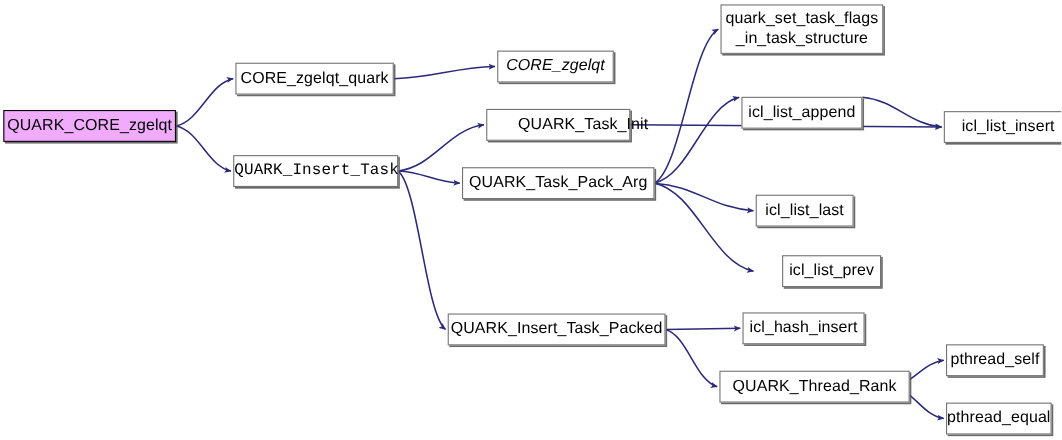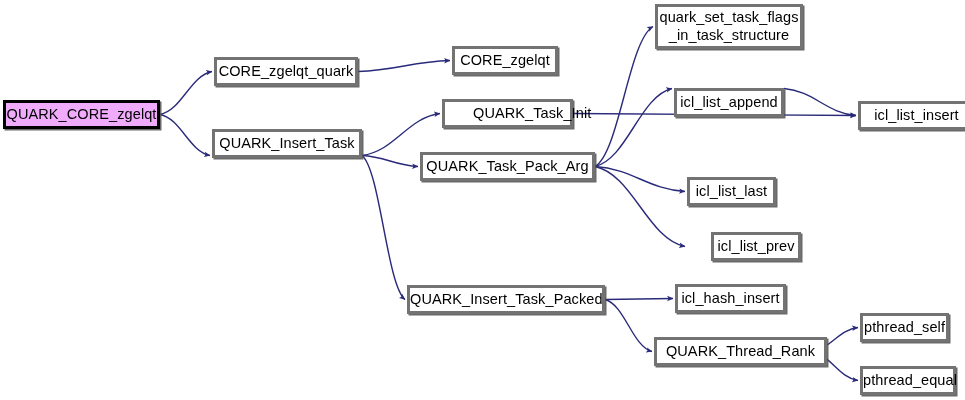--- a/index.html
+++ b/index.html
@@ -19,21 +19,21 @@
     position: absolute;
     left: 0;
     top: 0;
     width: 965px;
     height: 400px;
     pointer-events: none;
   }
   .node {
     position: absolute;
     box-sizing: border-box;
-    border: 3px solid #737373;
+    border: 1px solid #737373;
     background: #ffffff;
     color: #000000;
     font-size: 14.5px;
     line-height: 1.18;
     display: flex;
     align-items: center;
     justify-content: center;
     text-align: center;
     white-space: pre;
     letter-spacing: 0.1px;
@@ -71,22 +71,22 @@
       <path d="M 595 166.5 C 632.8 169, 647.2 189, 685 191.5" fill="none" stroke="#2a2a7a" stroke-width="1.4" marker-end="url(#arrow)"></path>
       <path d="M 595 166.5 C 632.8 174.5, 647.2 238.5, 685 246.5" fill="none" stroke="#2a2a7a" stroke-width="1.4" marker-end="url(#arrow)"></path>
       <path d="M 784 88.5 C 814.24 91.2, 825.76 112.8, 856 115.5" fill="none" stroke="#2a2a7a" stroke-width="1.4" marker-end="url(#arrow)"></path>
       <path d="M 605 299.5 L 673 298.5" fill="none" stroke="#2a2a7a" stroke-width="1.4" marker-end="url(#arrow)"></path>
       <path d="M 605 299.5 C 624.74 304.7, 632.26 346.3, 652 351.5" fill="none" stroke="#2a2a7a" stroke-width="1.4" marker-end="url(#arrow)"></path>
       <path d="M 811 351.5 C 830.74 349.1, 838.26 329.9, 858 327.5" fill="none" stroke="#2a2a7a" stroke-width="1.4" marker-end="url(#arrow)"></path>
       <path d="M 811 351.5 C 830.74 354.4, 838.26 377.6, 858 380.5" fill="none" stroke="#2a2a7a" stroke-width="1.4" marker-end="url(#arrow)"></path>
     </svg>
 <div class="node current" style="left: 3px; top: 100px; width: 157px; height: 29px;"><span class="label">QUARK_CORE_zgelqt</span></div>
     <div class="node" style="left: 214px; top: 57px; width: 144px; height: 29px;"><span class="label">CORE_zgelqt_quark</span></div>
-    <div class="node" style="left: 452px; top: 46px; width: 106px; height: 29px;"><span class="label">CORE_zgelqt</span></div>
-    <div class="node" style="left: 212px; top: 129px; width: 150px; height: 29px;"><span class="label">QUARK_Insert_Task</span></div>
+    <div class="node" style="left: 452px; top: 46px; width: 106px; height: 29px; font-style: italic;"><span class="label">CORE_zgelqt</span></div>
+    <div class="node" style="left: 212px; top: 141px; width: 150px; height: 29px; font-family: Liberation Mono, monospace;"><span class="label">QUARK_Insert_Task</span></div>
     <div class="node" style="left: 442px; top: 99px; width: 131px; height: 29px; padding-left: 28px;"><span class="label">QUARK_Task_Init</span></div>
     <div class="node" style="left: 420px; top: 152px; width: 175px; height: 29px;"><span class="label">QUARK_Task_Pack_Arg</span></div>
     <div class="node" style="left: 655px; top: 4px; width: 148px; height: 45px;"><span class="label">quark_set_task_flags
 _in_task_structure</span></div>
     <div class="node" style="left: 674px; top: 88px; width: 110px; height: 29px;"><span class="label">icl_list_append</span></div>
     <div class="node" style="left: 858px; top: 101px; width: 117px; height: 29px;"><span class="label">icl_list_insert</span></div>
     <div class="node" style="left: 687px; top: 177px; width: 89px; height: 29px;"><span class="label">icl_list_last</span></div>
     <div class="node" style="left: 687px; top: 232px; width: 90px; height: 29px; margin-left: 24px;"><span class="label">icl_list_prev</span></div>
     <div class="node" style="left: 407px; top: 285px; width: 198px; height: 29px;"><span class="label">QUARK_Insert_Task_Packed</span></div>
     <div class="node" style="left: 675px; top: 284px; width: 111px; height: 29px;"><span class="label">icl_hash_insert</span></div>

